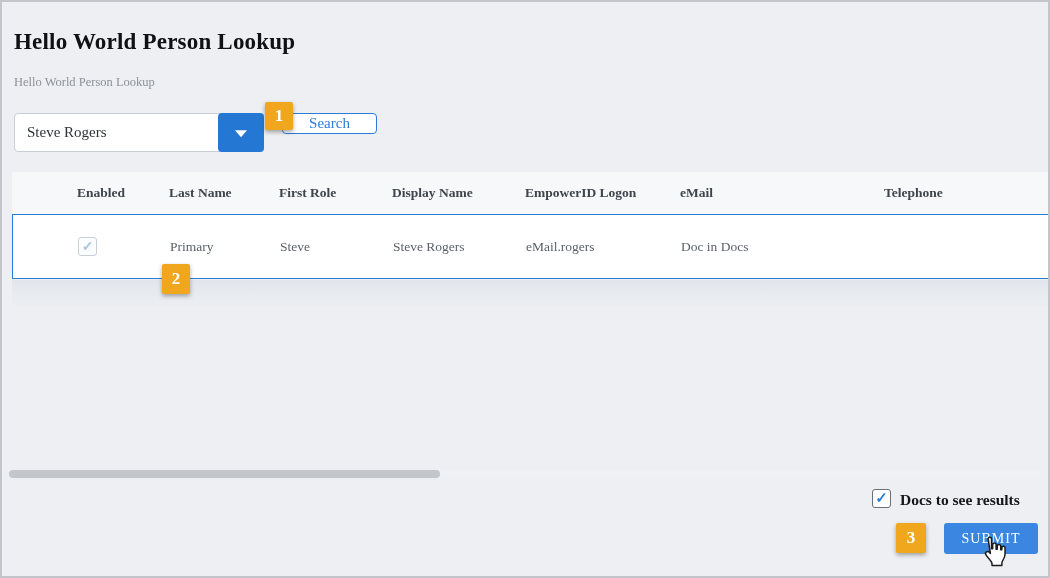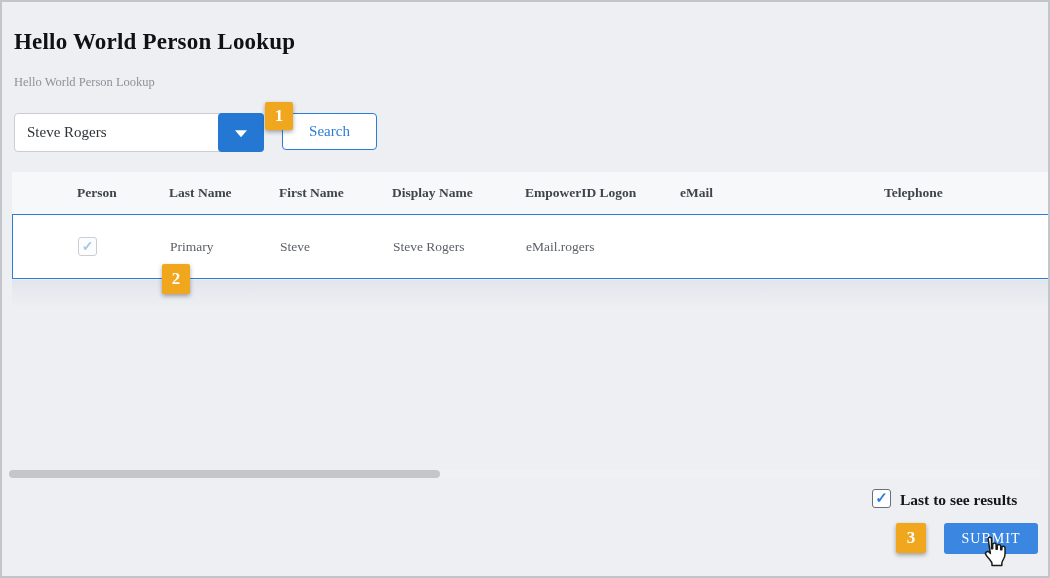--- a/index.html
+++ b/index.html
@@ -37,21 +37,21 @@
     background:#2478d3; border:none; border-radius:4px; cursor:pointer;
   }
   .caret {
     position:absolute; left:50%; top:50%; transform:translate(-50%,-38%);
     width:0; height:0;
     border-left:6px solid transparent; border-right:6px solid transparent;
     border-top:7px solid #ffffff;
   }
 
   .search-btn {
-    position:absolute; left:282px; top:113px; width:95px; height:37px;
+    position:absolute; left:282px; top:113px; width:95px; height:21px;
     background:#ffffff; border:1px solid #2b7cd9; border-radius:4px;
     color:#2b7cd9; font-size:15px; font-family:inherit; cursor:pointer;
   }
 
   
   .badge {
     position:absolute; background:#f0a71e; color:#fff;
     font-weight:bold; font-size:17px;
     display:flex; align-items:center; justify-content:center;
     border-radius:2px; box-shadow:0 2px 4px rgba(60,60,60,.45);
@@ -135,56 +135,57 @@
     </button>
   </div>
 
   <span class="badge badge-1">1</span>
 
   <button class="search-btn">Search</button>
 
   <div class="grid-clip">
     <div class="grid-inner">
       <div class="grid-header">
-        <div class="gh-cell pad-first">Person</div>
+        <div class="gh-cell pad-first">Enabled</div>
         <div class="gh-cell">Last Name</div>
-        <div class="gh-cell">First Name</div>
+        <div class="gh-cell">First Role</div>
         <div class="gh-cell">Display Name</div>
         <div class="gh-cell">EmpowerID Logon</div>
         <div class="gh-cell">eMail</div>
         <div class="gh-cell">Telephone</div>
       </div>
 
       <div class="grid-row">
         <div class="gr-cell">
           <span class="row-check">
             <span class="row-check-glyph">✓</span>
           </span>
         </div>
         <div class="gr-cell">Primary</div>
         <div class="gr-cell">Steve</div>
         <div class="gr-cell">Steve Rogers</div>
         <div class="gr-cell">eMail.rogers</div>
+        <div class="gr-cell">Doc in Docs</div>
         <div class="gr-cell"></div>
         <div class="gr-cell"></div>
       </div>
     </div>
   </div>
   <div class="row-shadow"></div>
 
   <span class="badge badge-2">2</span>
 
   <div class="hscroll-track">
     <div class="hscroll-thumb"></div>
   </div>
 
   <span class="wait-check">
     <span class="wait-check-glyph">✓</span>
   </span>
-  <span class="wait-label">Last to see results</span>
+  <span class="wait-label">Docs to see results</span>
 
   <span class="badge badge-3">3</span>
 
   <button class="submit-btn">SUBMIT</button>
 
   <svg class="cursor-svg" viewBox="0 0 24 28">
     <path d="M8.6 2.6 a1.5 1.5 0 0 1 3 0 v8.6 h1 v-3.6 a1.5 1.5 0 0 1 3 0 v3.9 h1 v-2.6 a1.5 1.5 0 0 1 3 0 v3.1 h1 v-1.6 a1.4 1.4 0 0 1 2.8 0 v5.3 c0 2.5-.9 4-1.8 5.4 -.7 1-1 2-1 3.1 v1.6 h-8.6 v-1.6 c0-1.3-.9-2.4-2.1-3.7 -1.1-1.2-2.4-2.6-3.3-4.2 -.5-.9-.2-1.9.6-2.4 .8-.5 1.8-.3 2.5.4 l.9 1 z" fill="#ffffff" stroke="#1b1b1b" stroke-width="1.3" stroke-linejoin="round"></path>
   </svg>
 
 </div>

